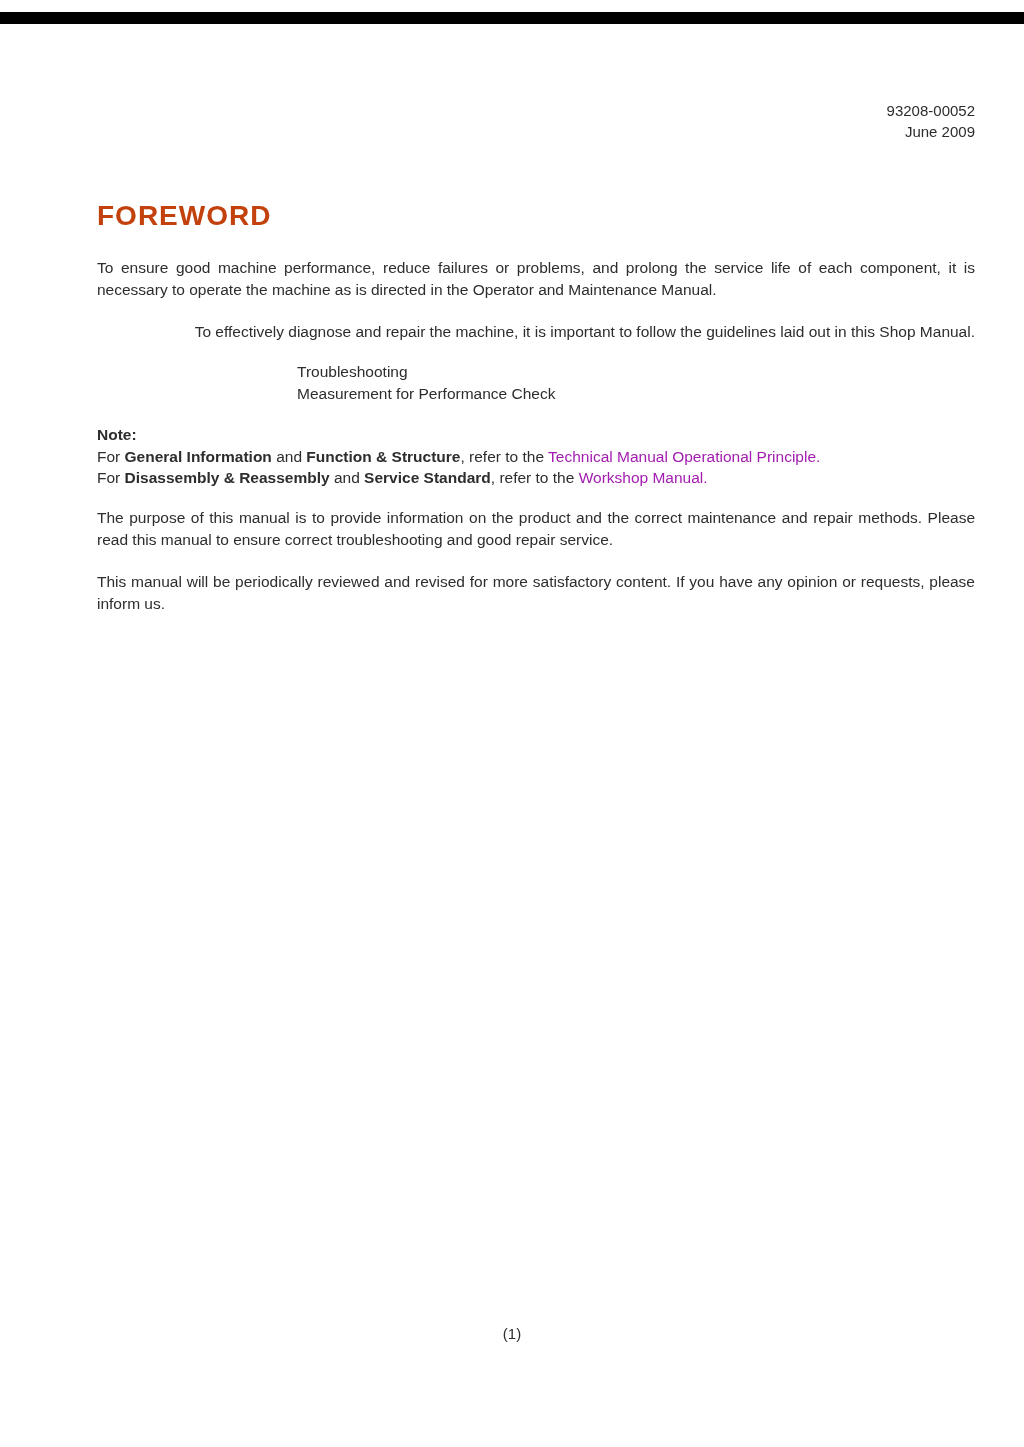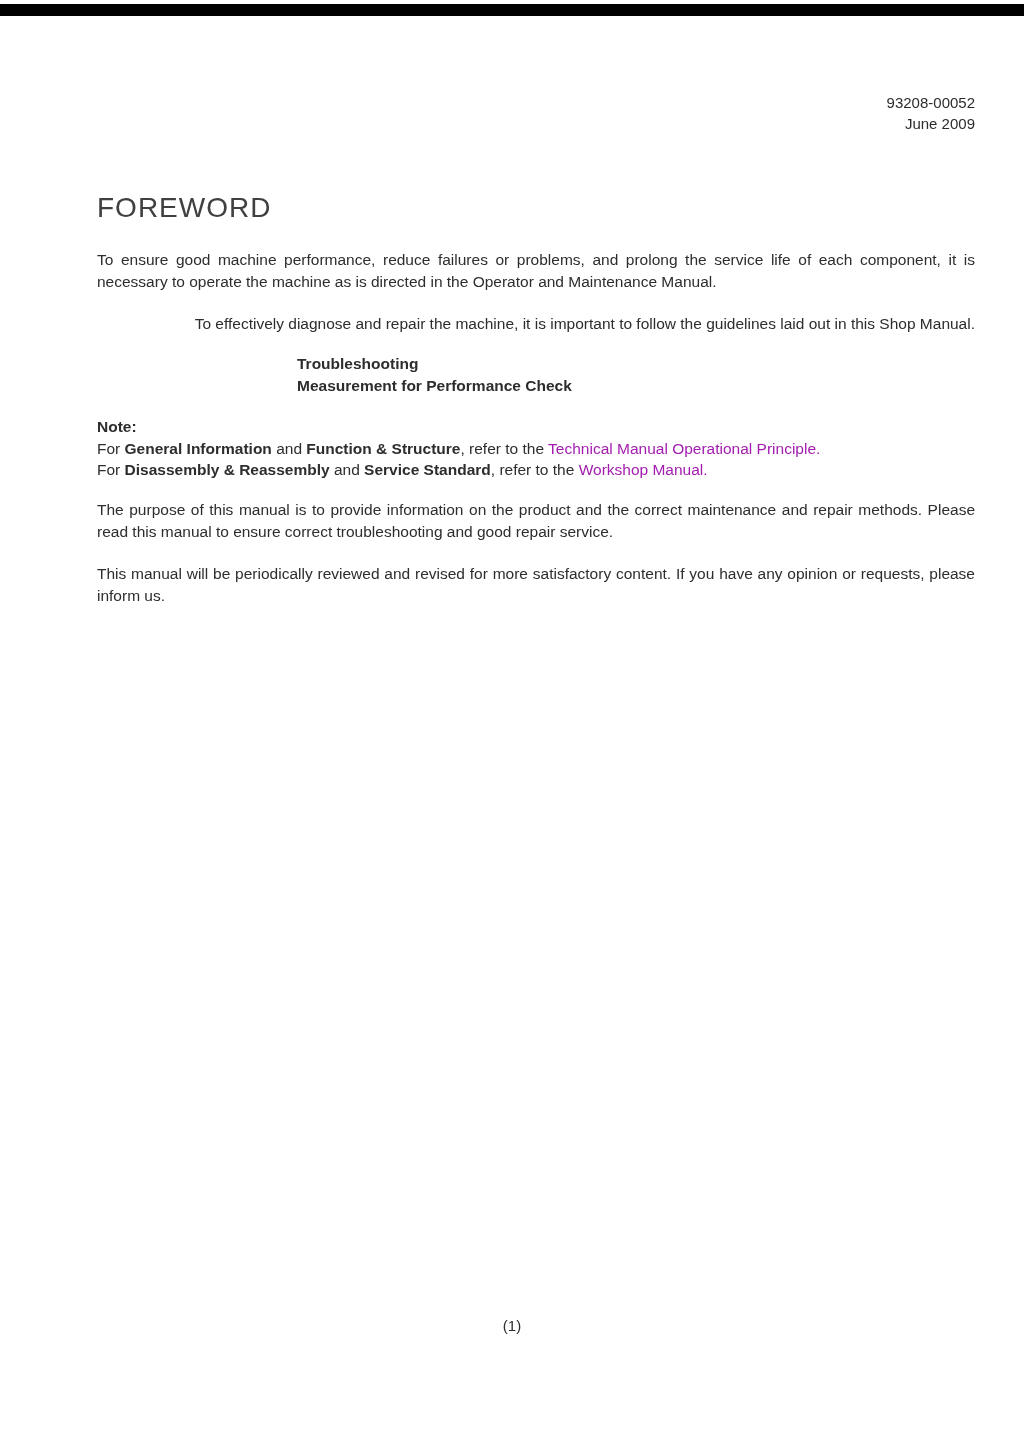--- a/index.html
+++ b/index.html
@@ -5,21 +5,21 @@
   * { margin: 0; padding: 0; box-sizing: border-box; }
   html, body { background: #ffffff; }
   .page {
     position: relative;
     width: 1024px;
     height: 1436px;
     background: #ffffff;
     font-family: "Liberation Sans", sans-serif;
     color: #2d2d2d;
     overflow: hidden;
-    margin: 4px auto;
+    margin: 12px auto;
   }
   .scan-bar {
     position: absolute;
     top: 0; left: 0;
     width: 100%;
     height: 12px;
     background: #000000;
   }
   .content {
     position: absolute;
@@ -32,30 +32,30 @@
   .doc-header {
     margin-top: 88px;
     text-align: right;
     font-size: 15px;
     line-height: 21px;
   }
   h1.title {
     margin-top: 58px;
     font-size: 28px;
     line-height: 32px;
-    font-weight: 400;
+    font-weight: 700;
     letter-spacing: 1px;
-    color: #404040;
+    color: #c2410c;
   }
   p.body-par { margin-top: 25px; text-align: justify; }
   p.body-par.single { text-align: right; margin-top: 20px; }
   .indent-block {
     margin-top: 18px;
     margin-left: 200px;
-    font-weight: 700;
+    font-weight: 400;
     line-height: 22px;
   }
   .note-section {
     margin-top: 19px;
     line-height: 21.5px;
   }
   .bold { font-weight: 700; }
   .faded { color: #a21caf; }
   .page-footer {
     position: absolute;

